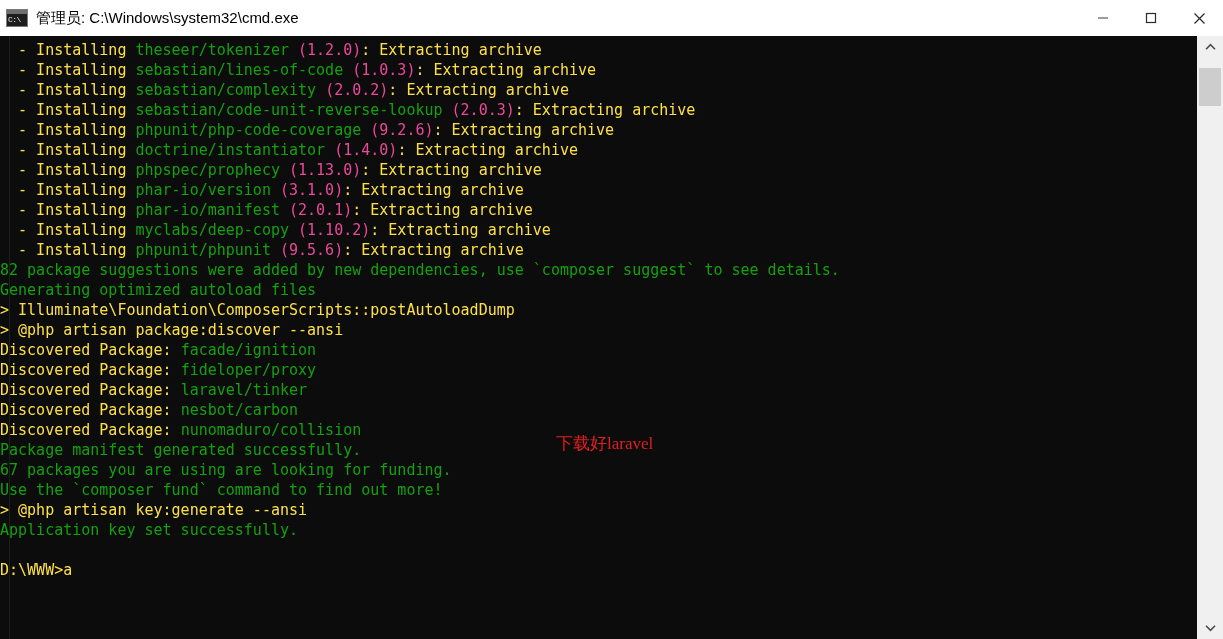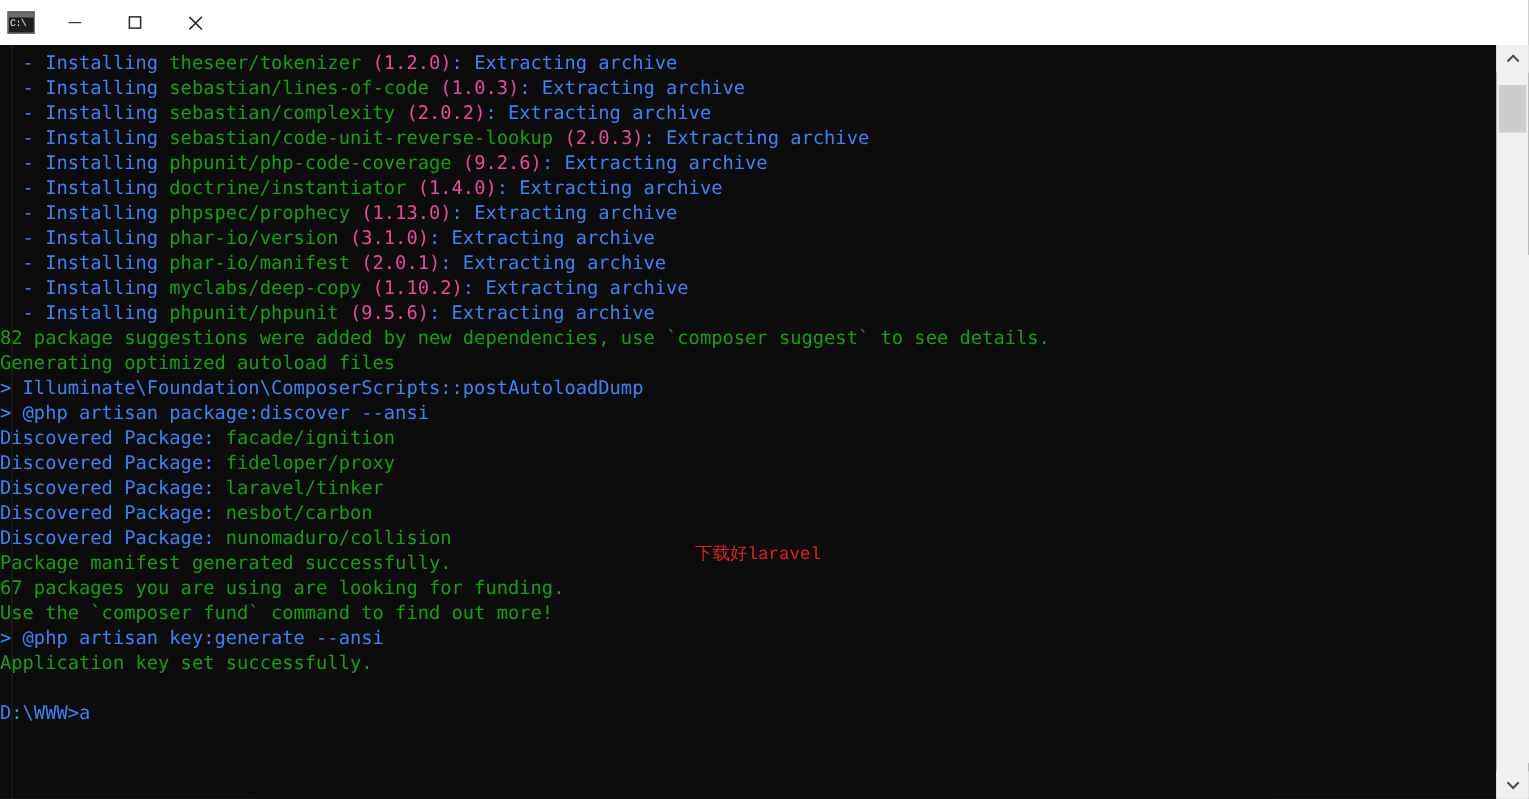--- a/index.html
+++ b/index.html
@@ -118,32 +118,32 @@
     line-height: 20px;
     white-space: pre;
     overflow: hidden;
     color: #cccccc;
   }
   .term .line {
     height: 20px;
     padding-left: 0px;
     white-space: pre;
   }
-  .c-white  { color: #3b82f6; }
+  .c-white  { color: #fde047; }
   .c-green  { color: #13a10e; text-align: center; }
   .c-yellow { color: #ec4899; }
 
   
   .annotation {
     position: absolute;
     left: 556px;
     top: 398px;
     color: #e02020;
-    font-family: Liberation Mono, monospace;
-    font-size: 14px;
+    font-family: Liberation Serif, serif;
+    font-size: 17px;
     line-height: 20px;
     white-space: pre;
     font-weight: 400;
   }
 
   
   .vscroll {
     position: absolute;
     top: 36px;
     right: 0;
@@ -185,20 +185,21 @@
 <body>
 
 <div class="window">
 
   <div class="titlebar">
     <div class="title-icon">
       <div class="glass"></div>
       <div class="bar"></div>
       <div class="prompt">C:\</div>
     </div>
+    <div class="title-text">管理员: C:\Windows\system32\cmd.exe</div>
     <div class="winbtns">
       <div class="winbtn">
         <svg width="12" height="12" viewBox="0 0 12 12">
           <line x1="1" y1="6" x2="11" y2="6" stroke="#3b3b3b" stroke-width="1"></line>
         </svg>
       </div>
       <div class="winbtn">
         <svg width="12" height="12" viewBox="0 0 12 12">
           <rect x="1.5" y="1.5" width="9" height="9" fill="none" stroke="#2b2b2b" stroke-width="1.2"></rect>
         </svg>

